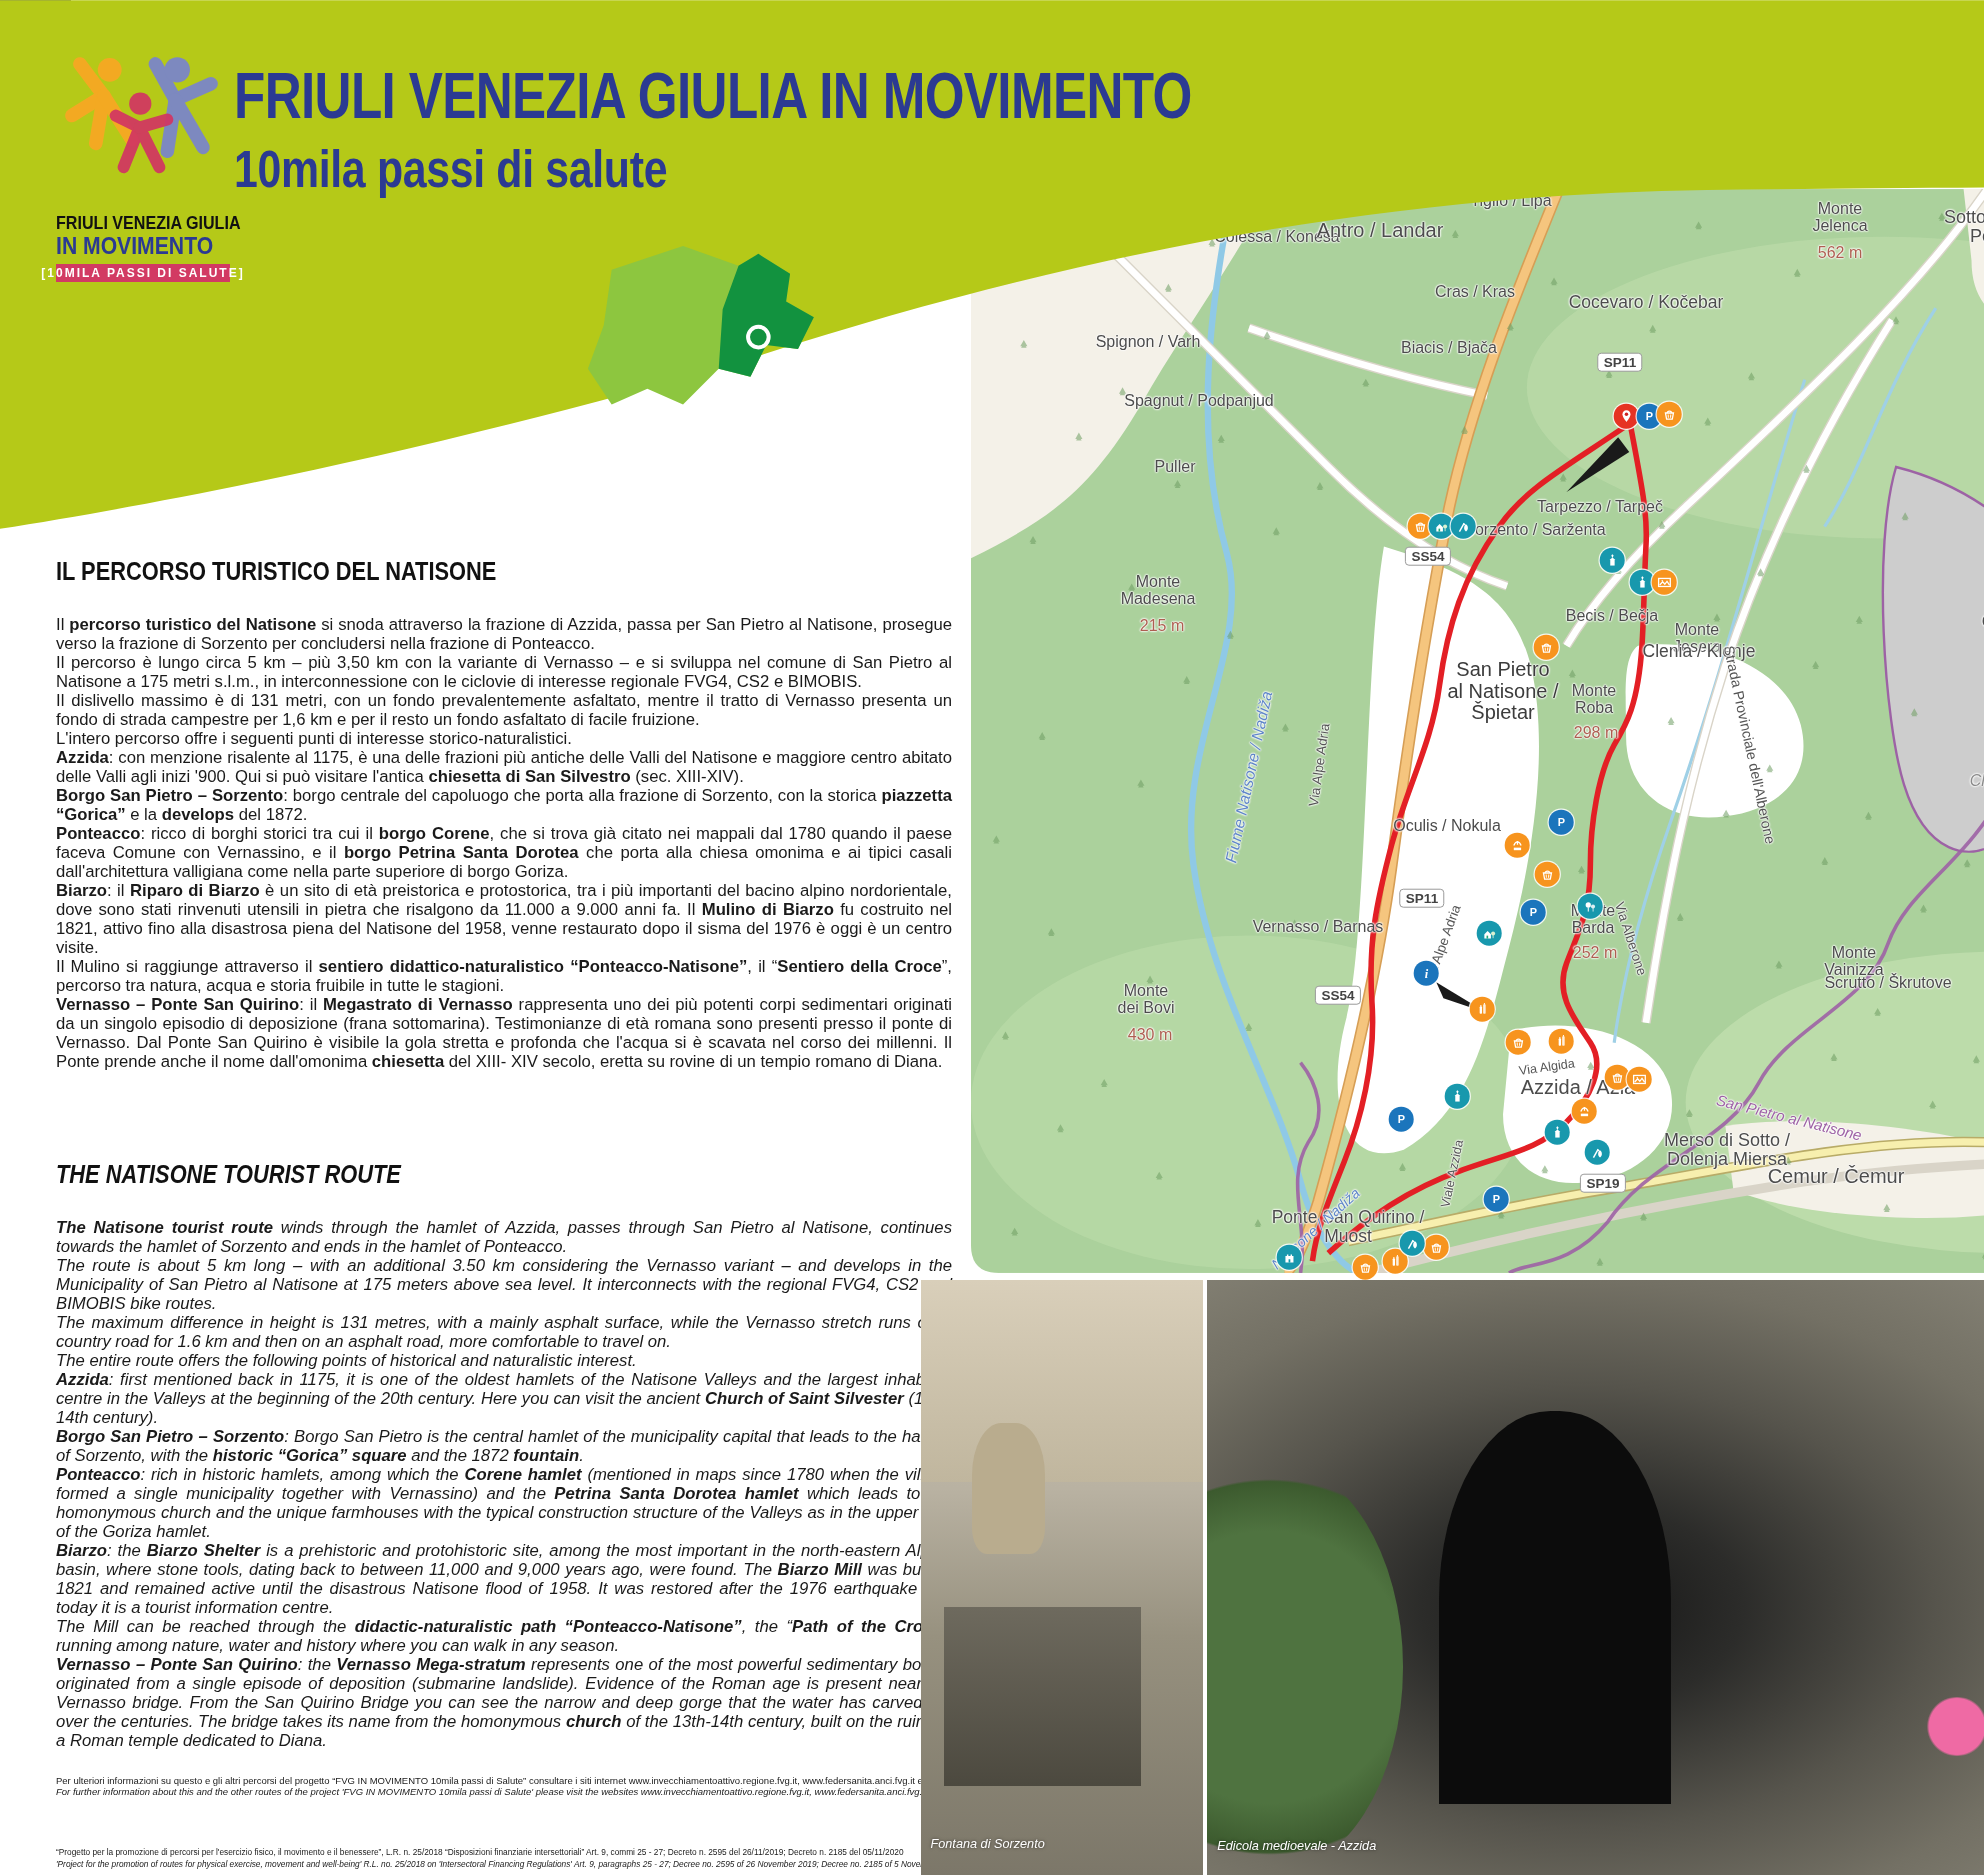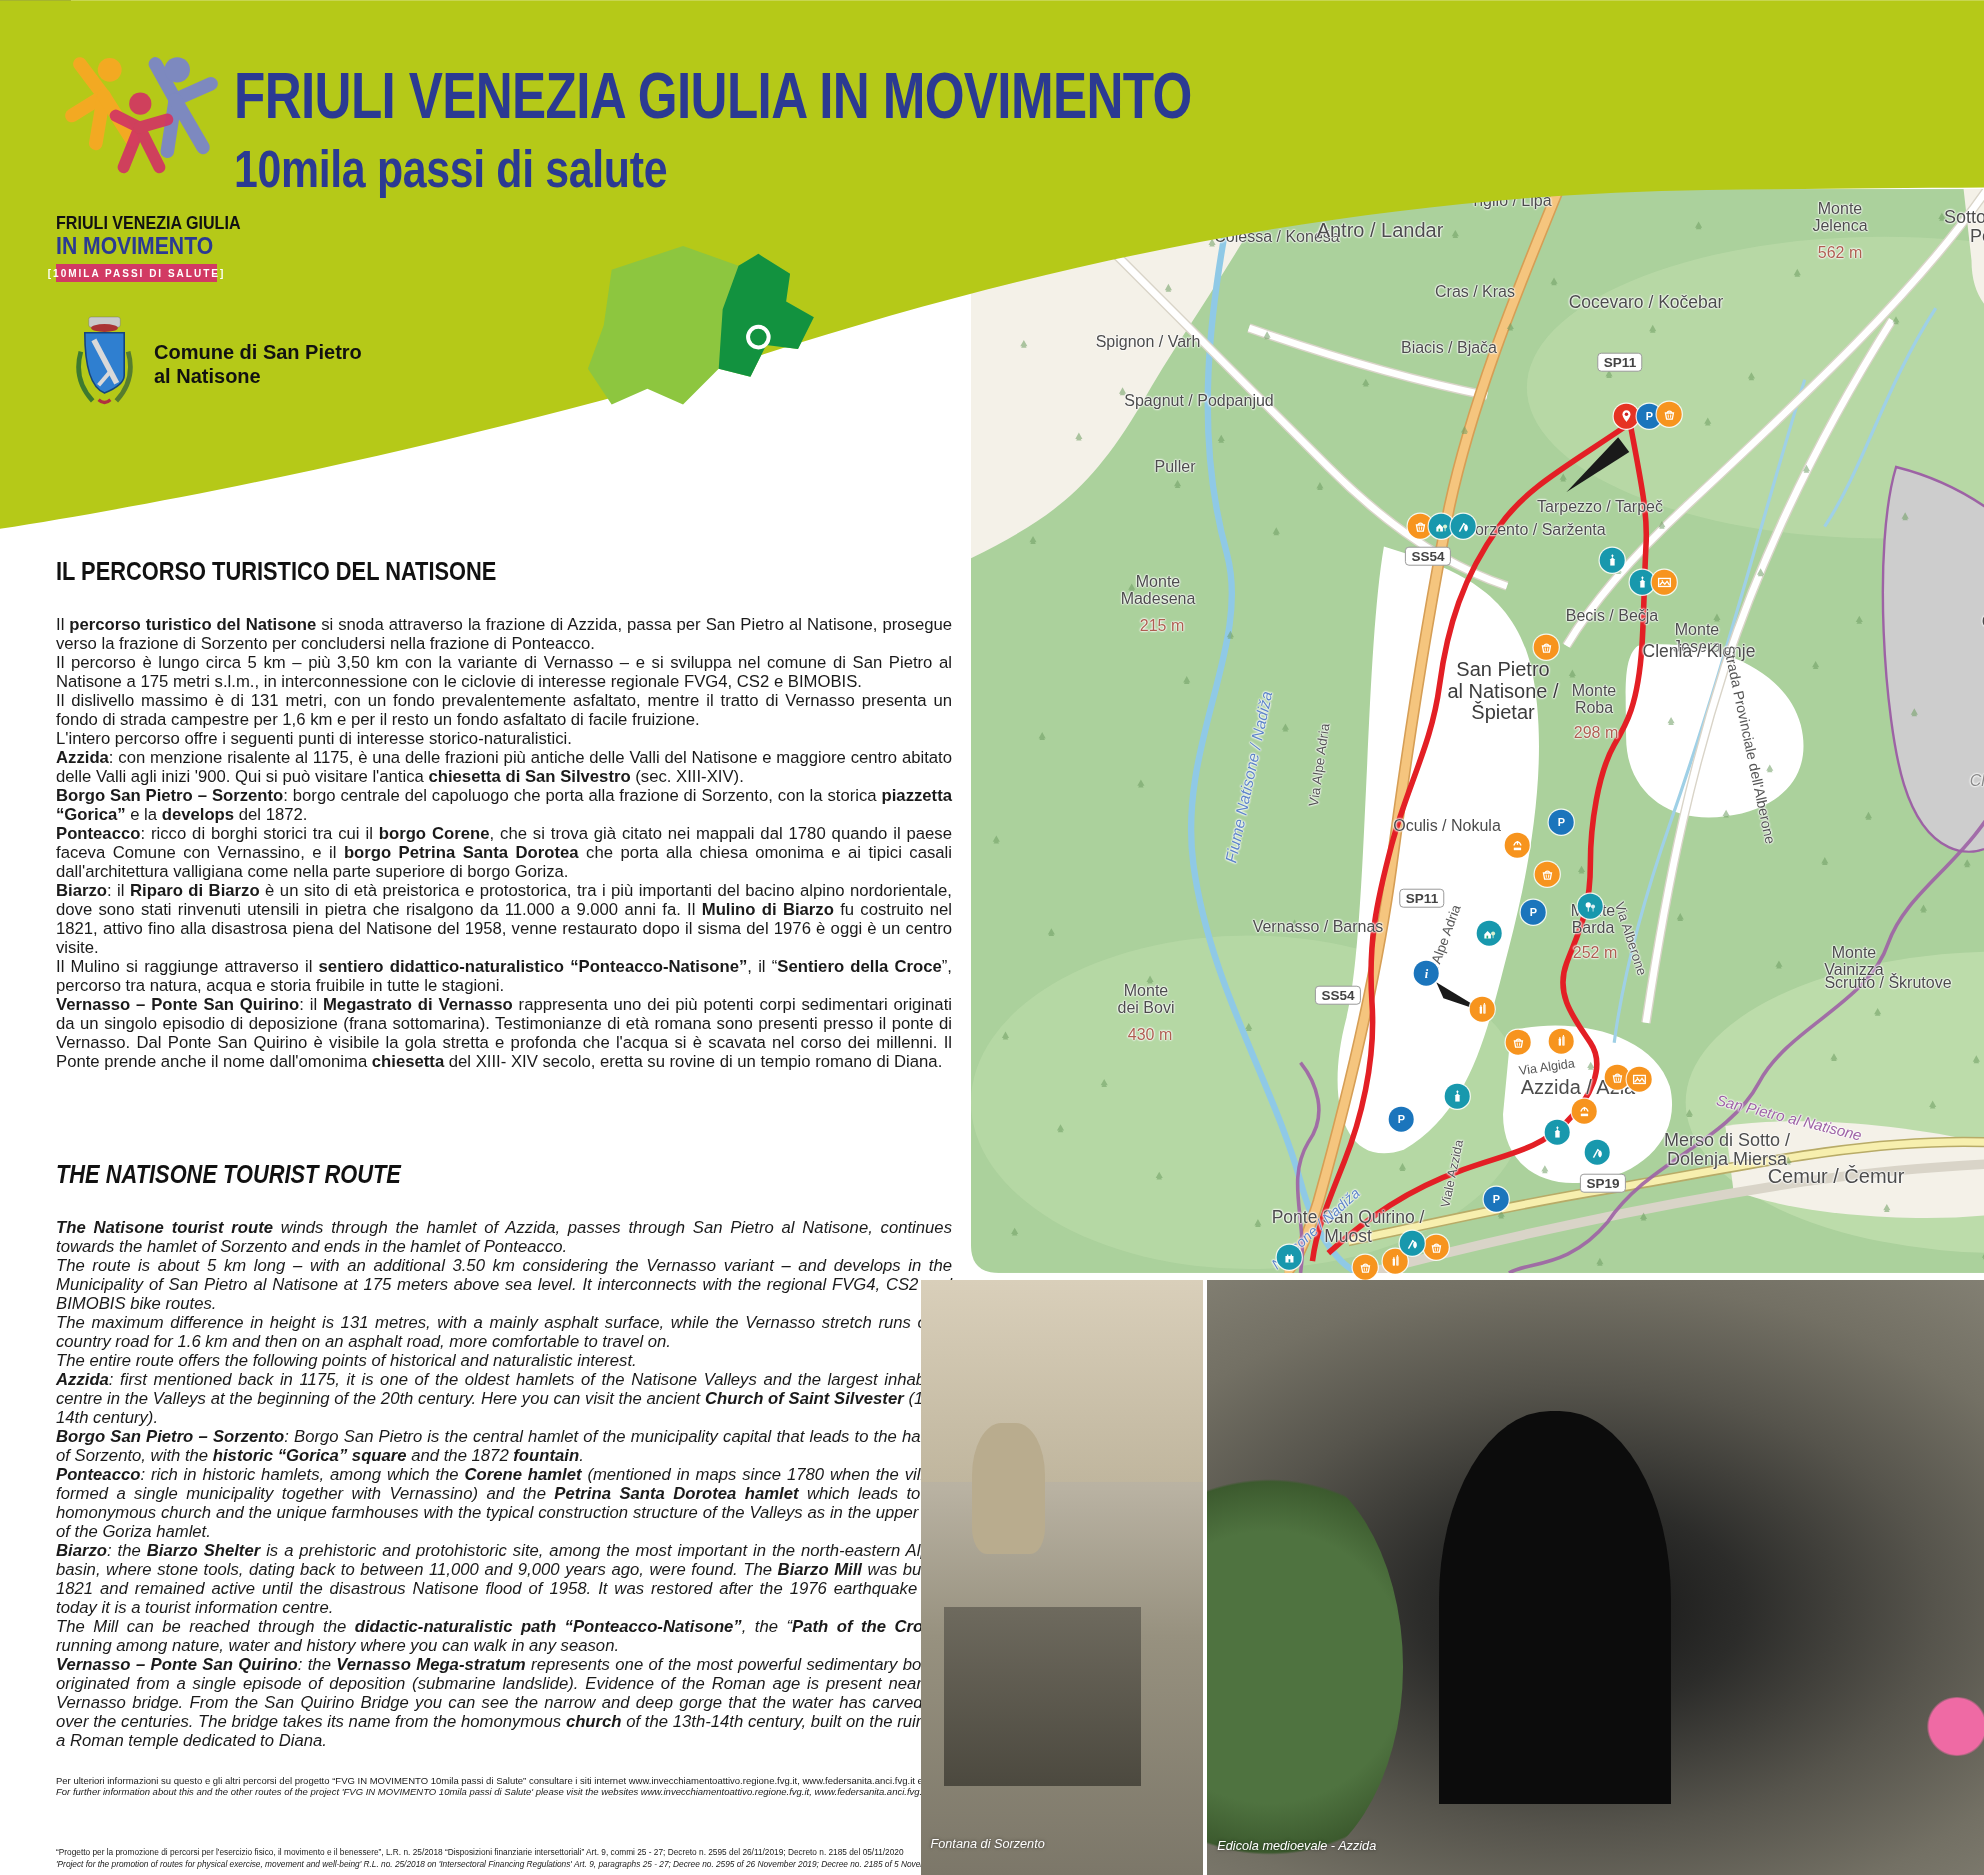--- a/index.html
+++ b/index.html
@@ -9,22 +9,22 @@
   
   #header-curve{position:absolute;left:0;top:0;z-index:3;pointer-events:none;}
   .hdr{z-index:4;}
   #main-title{left:234px;top:59px;font-size:64px;font-weight:800;color:#2b3a92;
       transform:scaleX(.80);transform-origin:left top;letter-spacing:-0.8px;white-space:nowrap;}
   #main-subtitle{left:234px;top:140px;font-size:51px;font-weight:800;color:#2b3a92;
       transform:scaleX(.84);transform-origin:left top;letter-spacing:-0.4px;white-space:nowrap;}
   #brand-logo{left:56px;top:48px;width:167px;}
   #brand-l1{left:56px;top:213px;font-size:17.5px;font-weight:700;color:#111;white-space:nowrap;transform:scaleX(.92);transform-origin:left top;}
   #brand-l2{left:56px;top:233px;font-size:23px;font-weight:800;color:#2b3a92;white-space:nowrap;transform:scaleX(.92);transform-origin:left top;}
-  #brand-badge{left:56px;top:264px;width:161px;height:18px;background:#d23a63;color:#fff;
-      font-size:10px;font-weight:700;letter-spacing:2px;display:flex;align-items:center;justify-content:center;white-space:nowrap;}
+  #brand-badge{left:56px;top:264px;width:174px;height:18px;background:#d23a63;color:#fff;
+      font-size:12px;font-weight:700;letter-spacing:2px;display:flex;align-items:center;justify-content:center;white-space:nowrap;}
   #comune-block{left:71px;top:316px;display:flex;gap:16px;align-items:flex-start;}
   #comune-name{font-size:20px;font-weight:700;color:#111;line-height:24px;padding-top:24px;white-space:pre-line;}
   #region-silhouette{left:552px;top:238px;}
   
   .colhead{left:56px;font-size:25.4px;font-weight:800;letter-spacing:0px;color:#111;
       transform:scaleX(.86);transform-origin:left top;white-space:nowrap;z-index:2;}
   .parabox{left:56px;width:896px;font-size:16.7px;line-height:19px;text-align:justify;z-index:2;}
   .parabox p{margin:0;}
   #en-head{font-style:italic;}
   #en-paragraphs{font-style:italic;}
@@ -569,34 +569,20 @@
         <line x1="210" y1="200" x2="150" y2="170"></line>
           <line x1="210" y1="200" x2="280" y2="180"></line>
         <circle cx="212" cy="140" r="28" fill="#d23562" stroke="none"></circle>
       </g>
     </g>
   </svg>
   <div id="brand-l1" class="abs hdr">FRIULI VENEZIA GIULIA</div>
   <div id="brand-l2" class="abs hdr">IN MOVIMENTO</div>
   <div id="brand-badge" class="abs hdr">[10MILA PASSI DI SALUTE]</div>
 
-  <div id="comune-block" class="abs hdr">
-    <svg width="67" height="95" viewBox="0 0 170 240">
-      <rect x="45" y="2" width="80" height="26" rx="6" fill="#c9c9c9" stroke="#666"></rect>
-      <ellipse cx="85" cy="30" rx="34" ry="10" fill="#a33"></ellipse>
-      <path d="M35,42 H135 V150 Q135,175 85,195 Q35,175 35,42 Z" fill="#2f7fd0" stroke="#16457c" stroke-width="4"></path>
-      <line x1="58" y1="60" x2="116" y2="170" stroke="#d9d9d9" stroke-width="14"></line>
-      <line x1="100" y1="140" x2="70" y2="175" stroke="#d9d9d9" stroke-width="10"></line>
-      <path d="M25,90 Q5,160 55,215" st="" fill="none" stroke="#3d7a2f" stroke-width="12"></path>
-      <path d="M145,90 Q165,160 115,215" fill="none" stroke="#567d2e" stroke-width="12"></path>
-      <path d="M70,212 q15,14 30,0" fill="none" stroke="#b03040" stroke-width="8"></path>
-    </svg>
-    <div id="comune-name">Comune di San Pietro
-al Natisone</div>
-  </div>
 
   <svg id="region-silhouette" class="abs hdr" width="381" height="222" viewBox="0 0 960 560">
     <path d="M150,80 L330,20 L470,70 L520,40 L600,90 L590,160 L660,200 L620,280 L540,270 L500,350 L420,330 L330,420 L240,380 L150,420 L90,330 L130,220 Z" fill="#8dc63f"></path>
     <path d="M470,70 L520,40 L600,90 L590,160 L660,200 L620,280 L540,270 L500,350 L420,330 L430,180 Z" fill="#12923f"></path>
     <circle cx="520" cy="250" r="26" fill="none" stroke="#fff" stroke-width="10"></circle>
   </svg>
 
   <div class="abs colhead" style="top:557px;">IL PERCORSO TURISTICO DEL NATISONE</div>
   <div id="it-paragraphs" class="abs parabox" style="top:615px;">
       <p>Il <b>percorso turistico del Natisone</b> si snoda attraverso la frazione di Azzida, passa per San Pietro al Natisone, prosegue verso la frazione di Sorzento per concludersi nella frazione di Ponteacco.</p>

